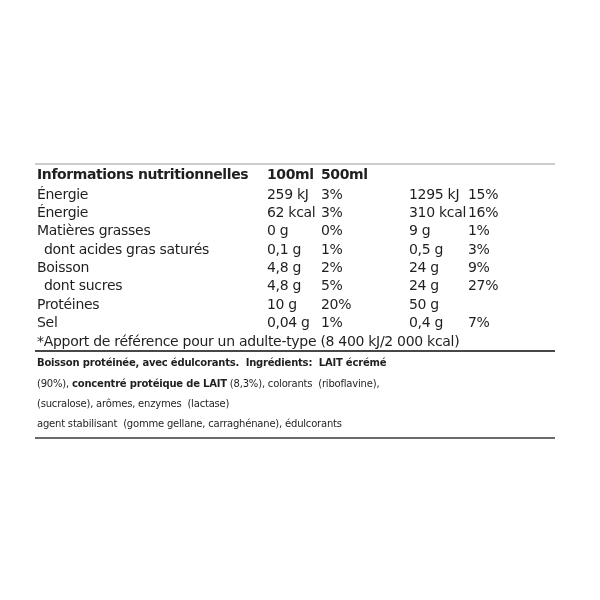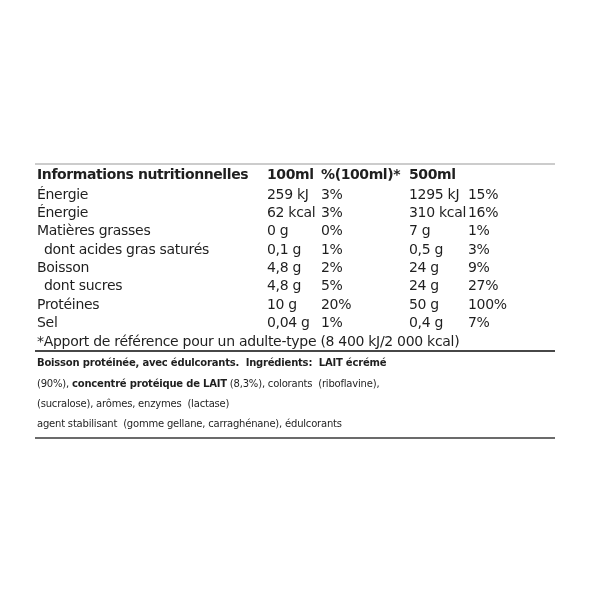--- a/index.html
+++ b/index.html
@@ -67,21 +67,20 @@
 
 <div class="label-card">
 
   <div class="rule rule-top"></div>
 
   <div class="ntable">
 
     <div class="nrow header">
       <span class="lbl">Informations nutritionnelles</span>
       <span>100ml</span>
-      <span>%(100ml)*</span>
       <span>500ml</span>
     </div>
 
     <div class="nrow">
       <span class="lbl">Énergie</span>
       <span>259 kJ</span>
       <span>3%</span>
       <span>1295 kJ</span>
       <span>15%</span>
     </div>
@@ -91,21 +90,21 @@
       <span>62 kcal</span>
       <span>3%</span>
       <span>310 kcal</span>
       <span>16%</span>
     </div>
 
     <div class="nrow">
       <span class="lbl">Matières grasses</span>
       <span>0 g</span>
       <span>0%</span>
-      <span>7 g</span>
+      <span>9 g</span>
       <span>1%</span>
     </div>
 
     <div class="nrow indent">
       <span class="lbl">dont acides gras saturés</span>
       <span>0,1 g</span>
       <span>1%</span>
       <span>0,5 g</span>
       <span>3%</span>
     </div>
@@ -124,21 +123,20 @@
       <span>5%</span>
       <span>24 g</span>
       <span>27%</span>
     </div>
 
     <div class="nrow">
       <span class="lbl">Protéines</span>
       <span>10 g</span>
       <span>20%</span>
       <span>50 g</span>
-      <span>100%</span>
     </div>
 
     <div class="nrow">
       <span class="lbl">Sel</span>
       <span>0,04 g</span>
       <span>1%</span>
       <span>0,4 g</span>
       <span>7%</span>
     </div>
 

